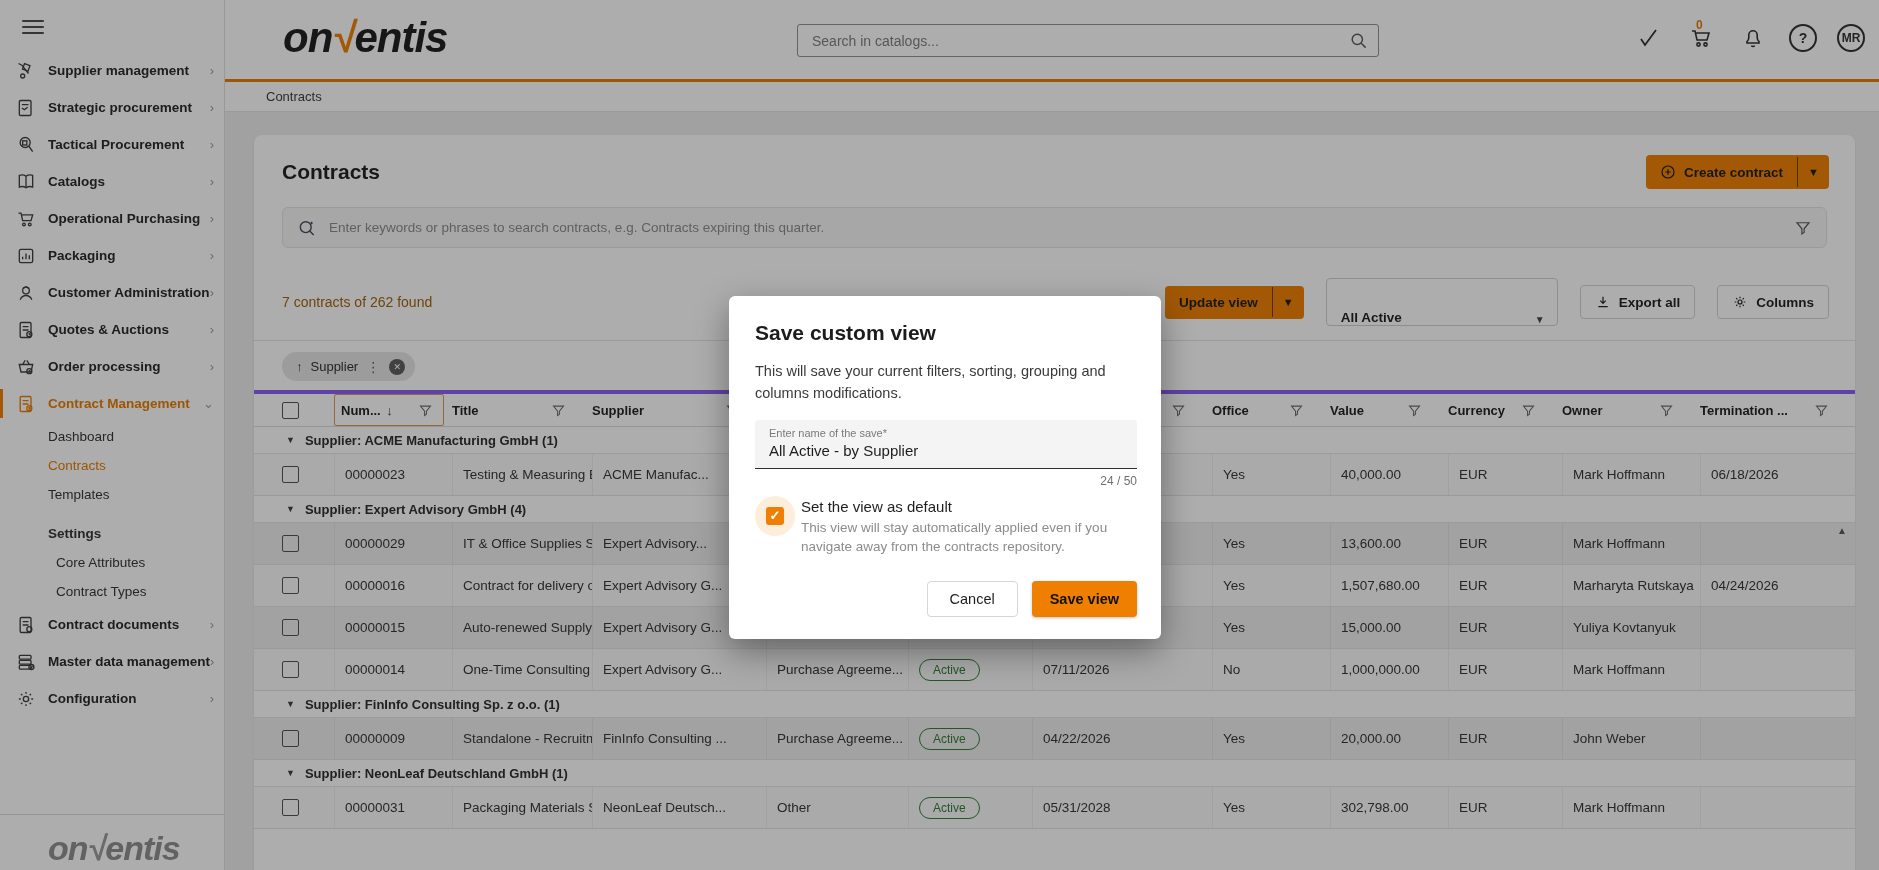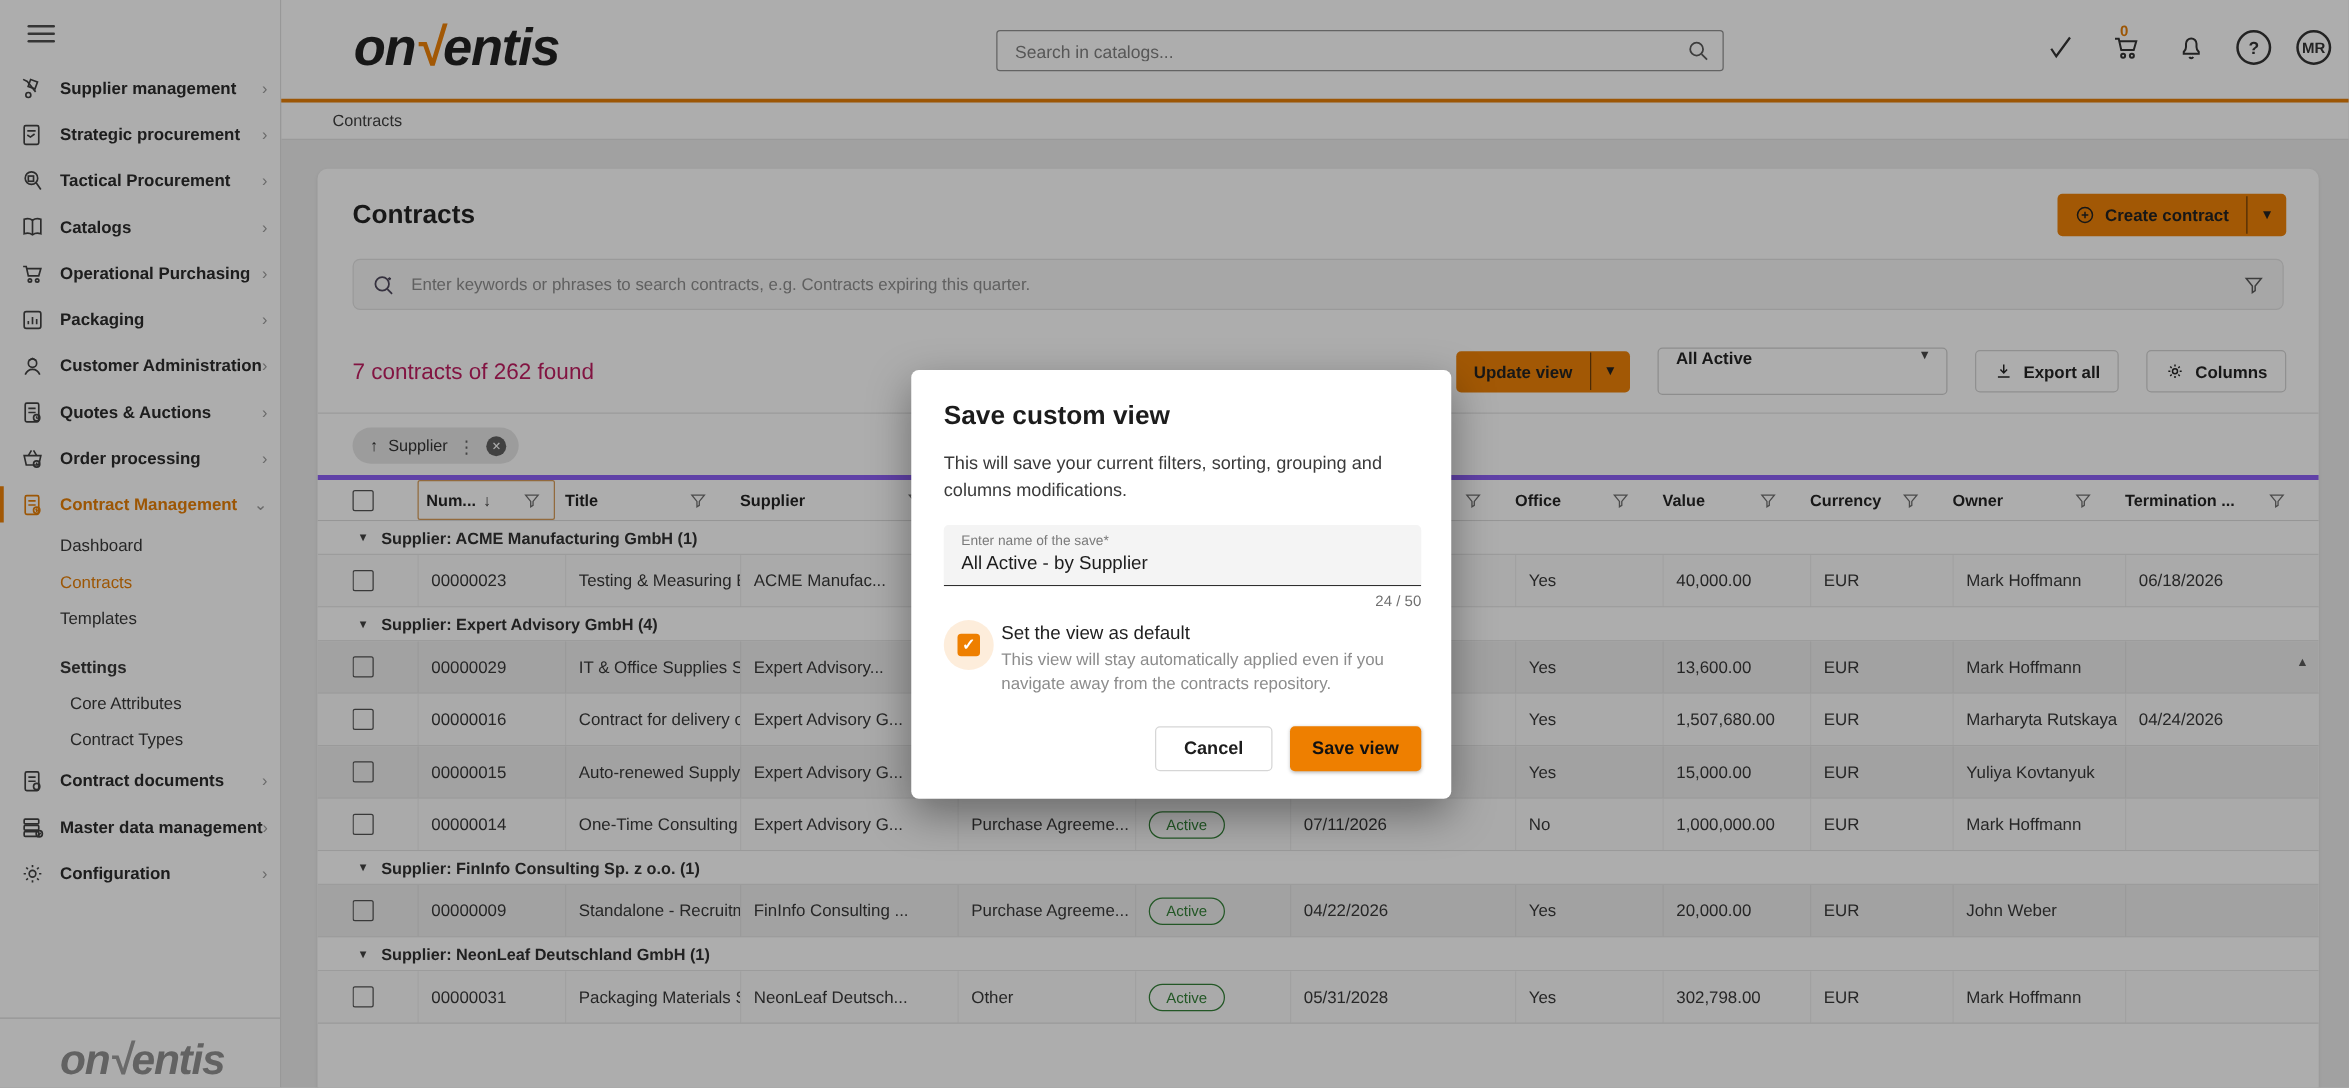--- a/index.html
+++ b/index.html
@@ -60,23 +60,23 @@
   .split { overflow:hidden; }
   .split .main-part { padding:9px 14px; display:flex; align-items:center; gap:8px; }
   .split .caret-part { padding:9px 10px; border-left:1px solid rgba(0,0,0,.55); font-size:11px; }
   .btn-outline { background:#fff; border:1px solid #d3d3d3; color:#1e1e1e; padding:8px 14px; gap:8px; }
 
   .searchbar { margin:12px 28px 0 28px; height:41px; background:#f6f6f6; border:1px solid #e2e2e2; border-radius:6px; display:flex; align-items:center; padding:0 14px; gap:12px; }
   .searchbar input { flex:1; border:none; outline:none; background:transparent; font-size:13.5px; color:#444; font-family:"Liberation Sans",sans-serif; }
   .searchbar input::placeholder { color:#8a8a8a; }
 
   .toolbar { margin-top:30px; padding:0 26px 14px 28px; display:flex; align-items:center; border-bottom:1px solid #e4e4e4; }
-  .count { font-size:18px; color:#be185d; }
+  .count { font-size:14px; color:#a16207; }
   .toolbar-right { margin-left:auto; display:flex; align-items:center; gap:22px; }
-  .select-box { width:232px; height:38px; border:1px solid #cfcfcf; border-radius:4px; background:#fff; display:flex; align-items:flex-start; padding:0 12px 0 14px; cursor:pointer; }
+  .select-box { width:232px; height:48px; border:1px solid #cfcfcf; border-radius:4px; background:#fff; display:flex; align-items:flex-end; padding:0 12px 0 14px; cursor:pointer; }
   .select-box .sel-lbl { font-size:13.5px; font-weight:700; color:#1e1e1e; }
   .select-box .sel-caret { margin-left:auto; font-size:10px; color:#444; }
 
   .chip-row { padding:11px 28px 9px 28px; }
   .chip { display:inline-flex; align-items:center; gap:8px; background:#e6e6e6; border-radius:15px; height:29px; padding:0 10px 0 14px; font-size:13px; color:#2e2e2e; }
   .chip .arrow { font-size:13px; }
   .chip .kebab { color:#5f5f5f; font-size:14px; letter-spacing:1px; cursor:pointer; }
   .chip .x-circle { width:16px; height:16px; background:#5c5c5c; color:#fff; border-radius:50%; font-size:9px; display:flex; align-items:center; justify-content:center; cursor:pointer; }
 
   
@@ -108,21 +108,21 @@
   .modal .desc { margin-top:16px; font-size:14.5px; line-height:1.5; color:#3a3a3a; }
   .field { margin-top:15px; background:#f4f4f4; border-radius:4px 4px 0 0; border-bottom:1px solid #2f2f2f; padding:7px 14px 8px 14px; }
   .field .flabel { font-size:11px; color:#7a7a7a; display:block; }
   .field input { border:none; outline:none; background:transparent; width:100%; font-size:15px; color:#1d1d1d; margin-top:3px; font-family:"Liberation Sans",sans-serif; }
   .counter { text-align:right; font-size:12px; color:#6f6f6f; margin-top:5px; }
   .check-row { margin-top:8px; display:flex; gap:6px; }
   .halo { width:40px; height:40px; border-radius:50%; background:rgba(238,127,0,.14); display:flex; align-items:center; justify-content:center; flex:0 0 40px; cursor:pointer; }
   .check-text .clabel { font-size:15px; font-weight:500; color:#1f1f1f; margin-top:2px; }
   .check-text .chelp { font-size:13.5px; color:#8c8c8c; line-height:1.45; margin-top:3px; }
   .modal-actions { margin-top:24px; display:flex; justify-content:flex-end; gap:14px; }
-  .btn-cancel { background:#fff; border:1px solid #d6d6d6; border-radius:4px; padding:9px 22px; font-size:14.5px; font-weight:700; color:#1d1d1d; cursor:pointer; font-family:"Liberation Sans",sans-serif; }
+  .btn-cancel { background:#fff; border:1px solid #d6d6d6; border-radius:4px; padding:9px 22px; font-size:14.5px; font-weight:400; color:#1d1d1d; cursor:pointer; font-family:"Liberation Sans",sans-serif; }
   .btn-save { background:#ee7f00; border:none; border-radius:4px; padding:9px 18px; font-size:14.5px; font-weight:700; color:#111; cursor:pointer; font-family:"Liberation Sans",sans-serif; box-shadow:0 1px 3px rgba(0,0,0,.25); }
 
   svg { display:block; }
 </style>
 </head>
 <body>
 
 <div class="app">
 
   <aside class="sidebar">

